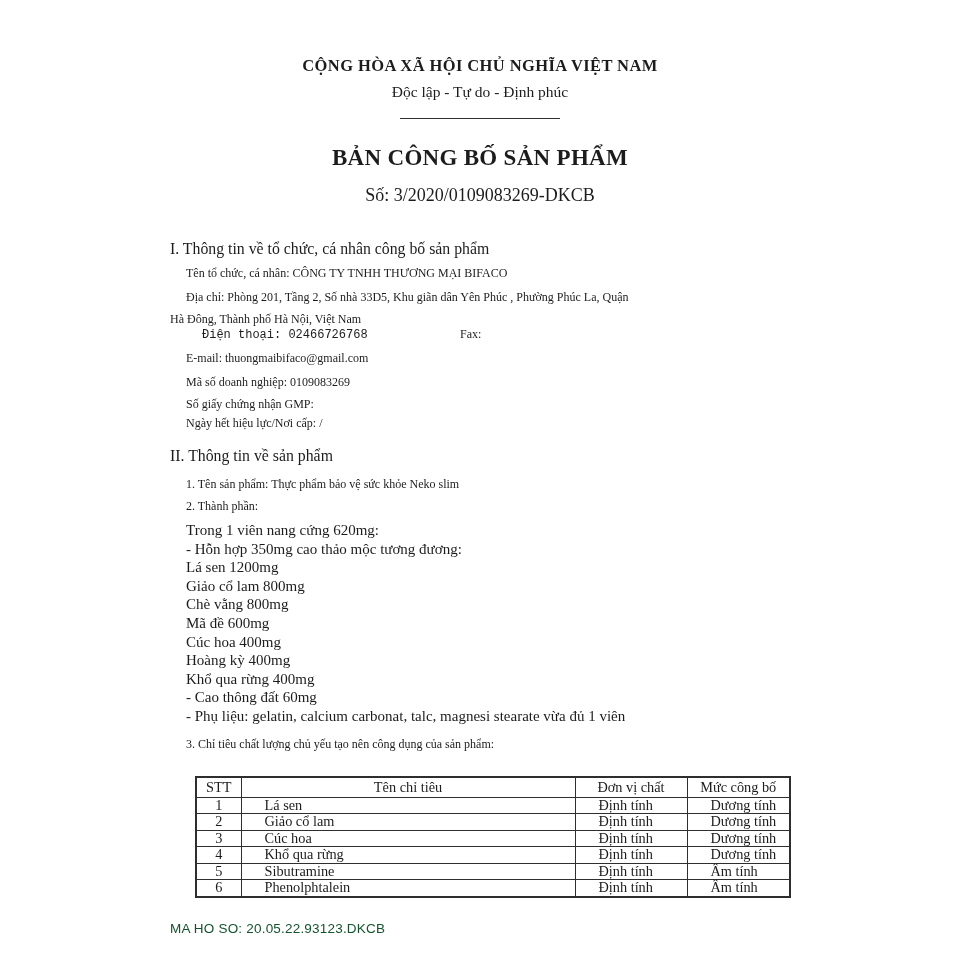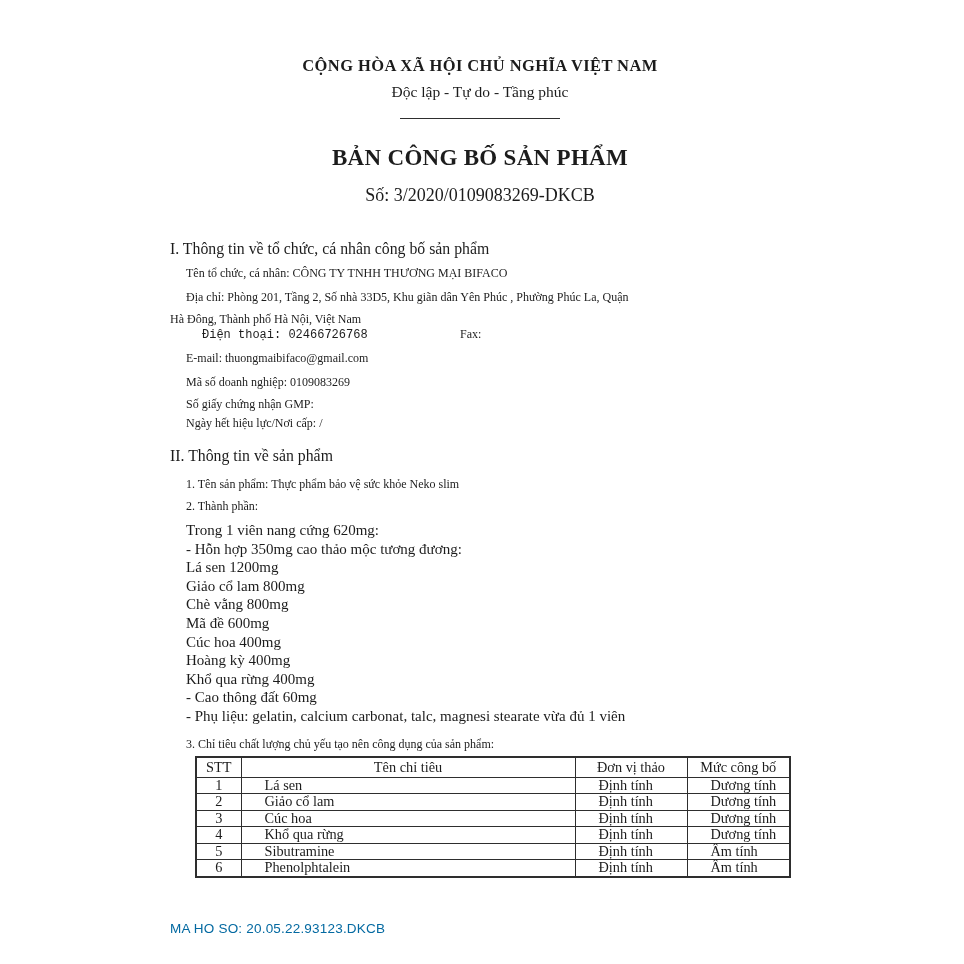--- a/index.html
+++ b/index.html
@@ -22,37 +22,37 @@
   .indent{text-indent:16px;}
   .bold{font-weight:normal;font-size:15.8px;}
   .phone-span{display:inline-block;width:274px;font-family:Liberation Mono, monospace;}
   
   .ingredients{position:absolute;left:170px;top:521px;width:624px;font-size:15px;line-height:18.6px;}
   .ingredients div{padding-left:16px;white-space:nowrap;}
   
   .qtable{position:absolute;left:195px;top:756px;border-collapse:collapse;table-layout:fixed;width:594px;
           font-size:14.3px;}
   .qtable th,.qtable td{border:1px solid #2e2e2e;line-height:13.5px;overflow:hidden;}
-  .qtable{border:2px solid #2e2e2e;}
+  .qtable{border:2px solid #2e2e2e;margin-top:20px;}
   .qtable th{font-weight:normal;text-align:center;padding:3px 2px 2px 2px;}
   .qtable td{padding:1px 2px;}
   .qtable td.c{text-align:center;}
   .qtable td.n{text-align:left;padding-left:23px;}
   
   .footer{position:absolute;left:170px;top:921px;font-family:"Liberation Sans","DejaVu Sans",sans-serif;
-          font-size:13.5px;color:#0369a1;letter-spacing:.2px;}
+          font-size:13.5px;color:#14532d;letter-spacing:.2px;}
 </style>
 </head>
 <body>
 
 <div class="page">
 
   <header class="doc-header">
     <div class="nat-title">CỘNG HÒA XÃ HỘI CHỦ NGHĨA VIỆT NAM</div>
-    <div class="motto">Độc lập - Tự do - Tầng phúc</div>
+    <div class="motto">Độc lập - Tự do - Định phúc</div>
     <div class="rule-wrap">
       <div class="rule"></div>
     </div>
     <h1 class="doc-title">BẢN CÔNG BỐ SẢN PHẨM</h1>
     <div class="doc-number">Số: 3/2020/0109083269-DKCB</div>
   </header>
 
   <div class="l bold" style="top:239px">I. Thông tin về tổ chức, cá nhân công bố sản phẩm</div>
   <div class="l indent" style="top:263px">Tên tổ chức, cá nhân: CÔNG TY TNHH THƯƠNG MẠI BIFACO</div>
   <div class="l indent" style="top:287px">Địa chỉ: Phòng 201, Tầng 2, Số nhà 33D5, Khu giãn dân Yên Phúc , Phường Phúc La, Quận</div>
@@ -89,21 +89,21 @@
     <colgroup>
         <col style="width:45px">
         <col style="width:334px">
         <col style="width:112px">
         <col style="width:103px">
       </colgroup>
     <thead>
       <tr>
         <th>STT</th>
         <th>Tên chỉ tiêu</th>
-        <th>Đơn vị thảo</th>
+        <th>Đơn vị chất</th>
         <th>Mức công bố</th>
       </tr>
     </thead>
     <tbody>
       <tr>
         <td class="c">1</td>
         <td class="n">Lá sen</td>
         <td class="n">Định tính</td>
         <td class="n">Dương tính</td>
       </tr>

